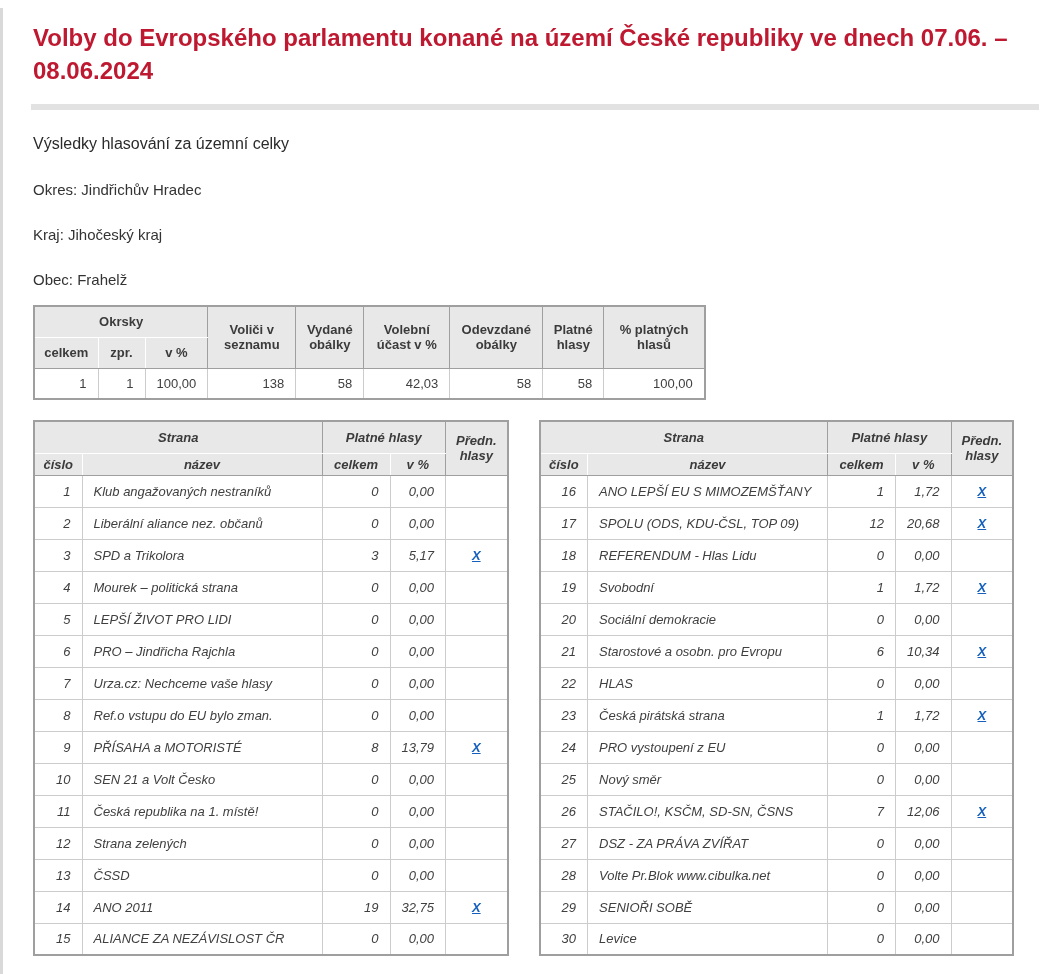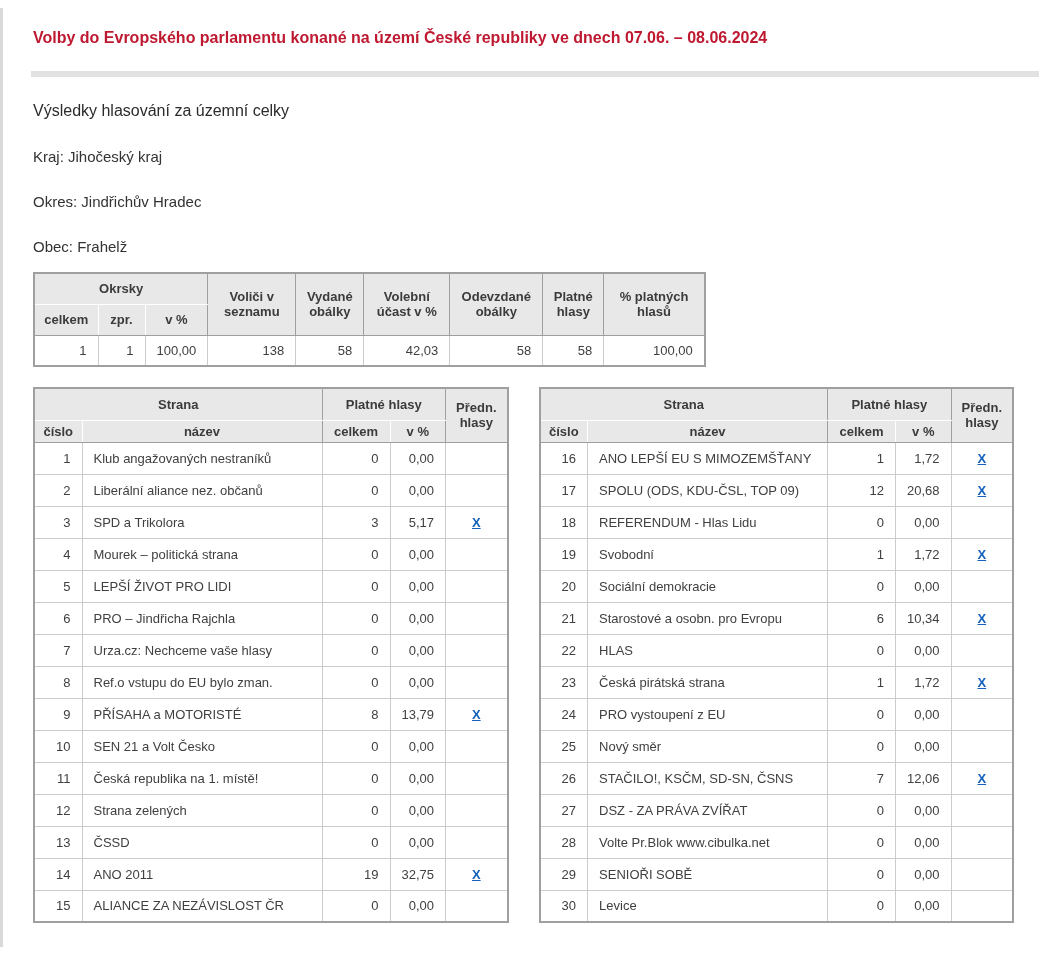--- a/index.html
+++ b/index.html
@@ -11,21 +11,21 @@
     position: relative;
   }
   .left-edge {
     position: absolute; left: 0; top: 8px; bottom: 0;
     width: 3px; background: #d9d9d9;
   }
   .wrap { padding: 21px 12px 24px 33px; }
 
   .title {
     color: #be1931;
-    font-size: 16px;
+    font-size: 24px;
     font-weight: bold;
     line-height: 33px;
     margin: 0;
     max-width: 990px;
   }
   .divider {
     height: 6px;
     background: #e2e2e2;
     width: 1008px;
     margin: 17px 0 0 -2px;
@@ -67,21 +67,21 @@
     vertical-align: middle;
     padding: 0 11px;
     background: #ffffff;
   }
 
   .summary { margin-top: 17px; }
   .summary thead tr { height: 31px; padding-left: 36px; }
   .summary tbody tr { height: 31px; }
   .summary td { text-align: right; }
 
-  .tables-row { display: flex; gap: 30px; margin-top: 20px; align-items: flex-start; }
+  .tables-row { display: flex; gap: 30px; margin-top: 20px; align-items: flex-start; font-style: italic; }
   .party thead tr.r1 { height: 32px; }
   .party thead tr.r2 { height: 22px; }
   .party tbody tr { height: 32px; }
   .party td.num   { text-align: right; }
   .party td.name  { text-align: left; }
   .party td.total { text-align: right; }
   .party td.pct   { text-align: right; margin-left: 44px; }
   .party td.pref  { text-align: center; }
 
   .pref-link {
@@ -97,22 +97,22 @@
 <div class="left-edge"></div>
 
 <div class="wrap">
 
   <h1 class="title">Volby do Evropského parlamentu konané na území České republiky ve dnech 07.06. – 08.06.2024</h1>
 
   <div class="divider"></div>
 
   <h2 class="results-heading">Výsledky hlasování za územní celky</h2>
 
+  <p class="region-line">Okres: Jindřichův Hradec</p>
   <p class="region-line">Kraj: Jihočeský kraj</p>
-  <p class="region-line">Okres: Jindřichův Hradec</p>
   <p class="region-line">Obec: Frahelž</p>
 
   <table class="res summary">
     <colgroup>
       <col style="width:64px">
         <col style="width:47px">
         <col style="width:59px">
       <col style="width:88px">
         <col style="width:68px">
         <col style="width:86px">

